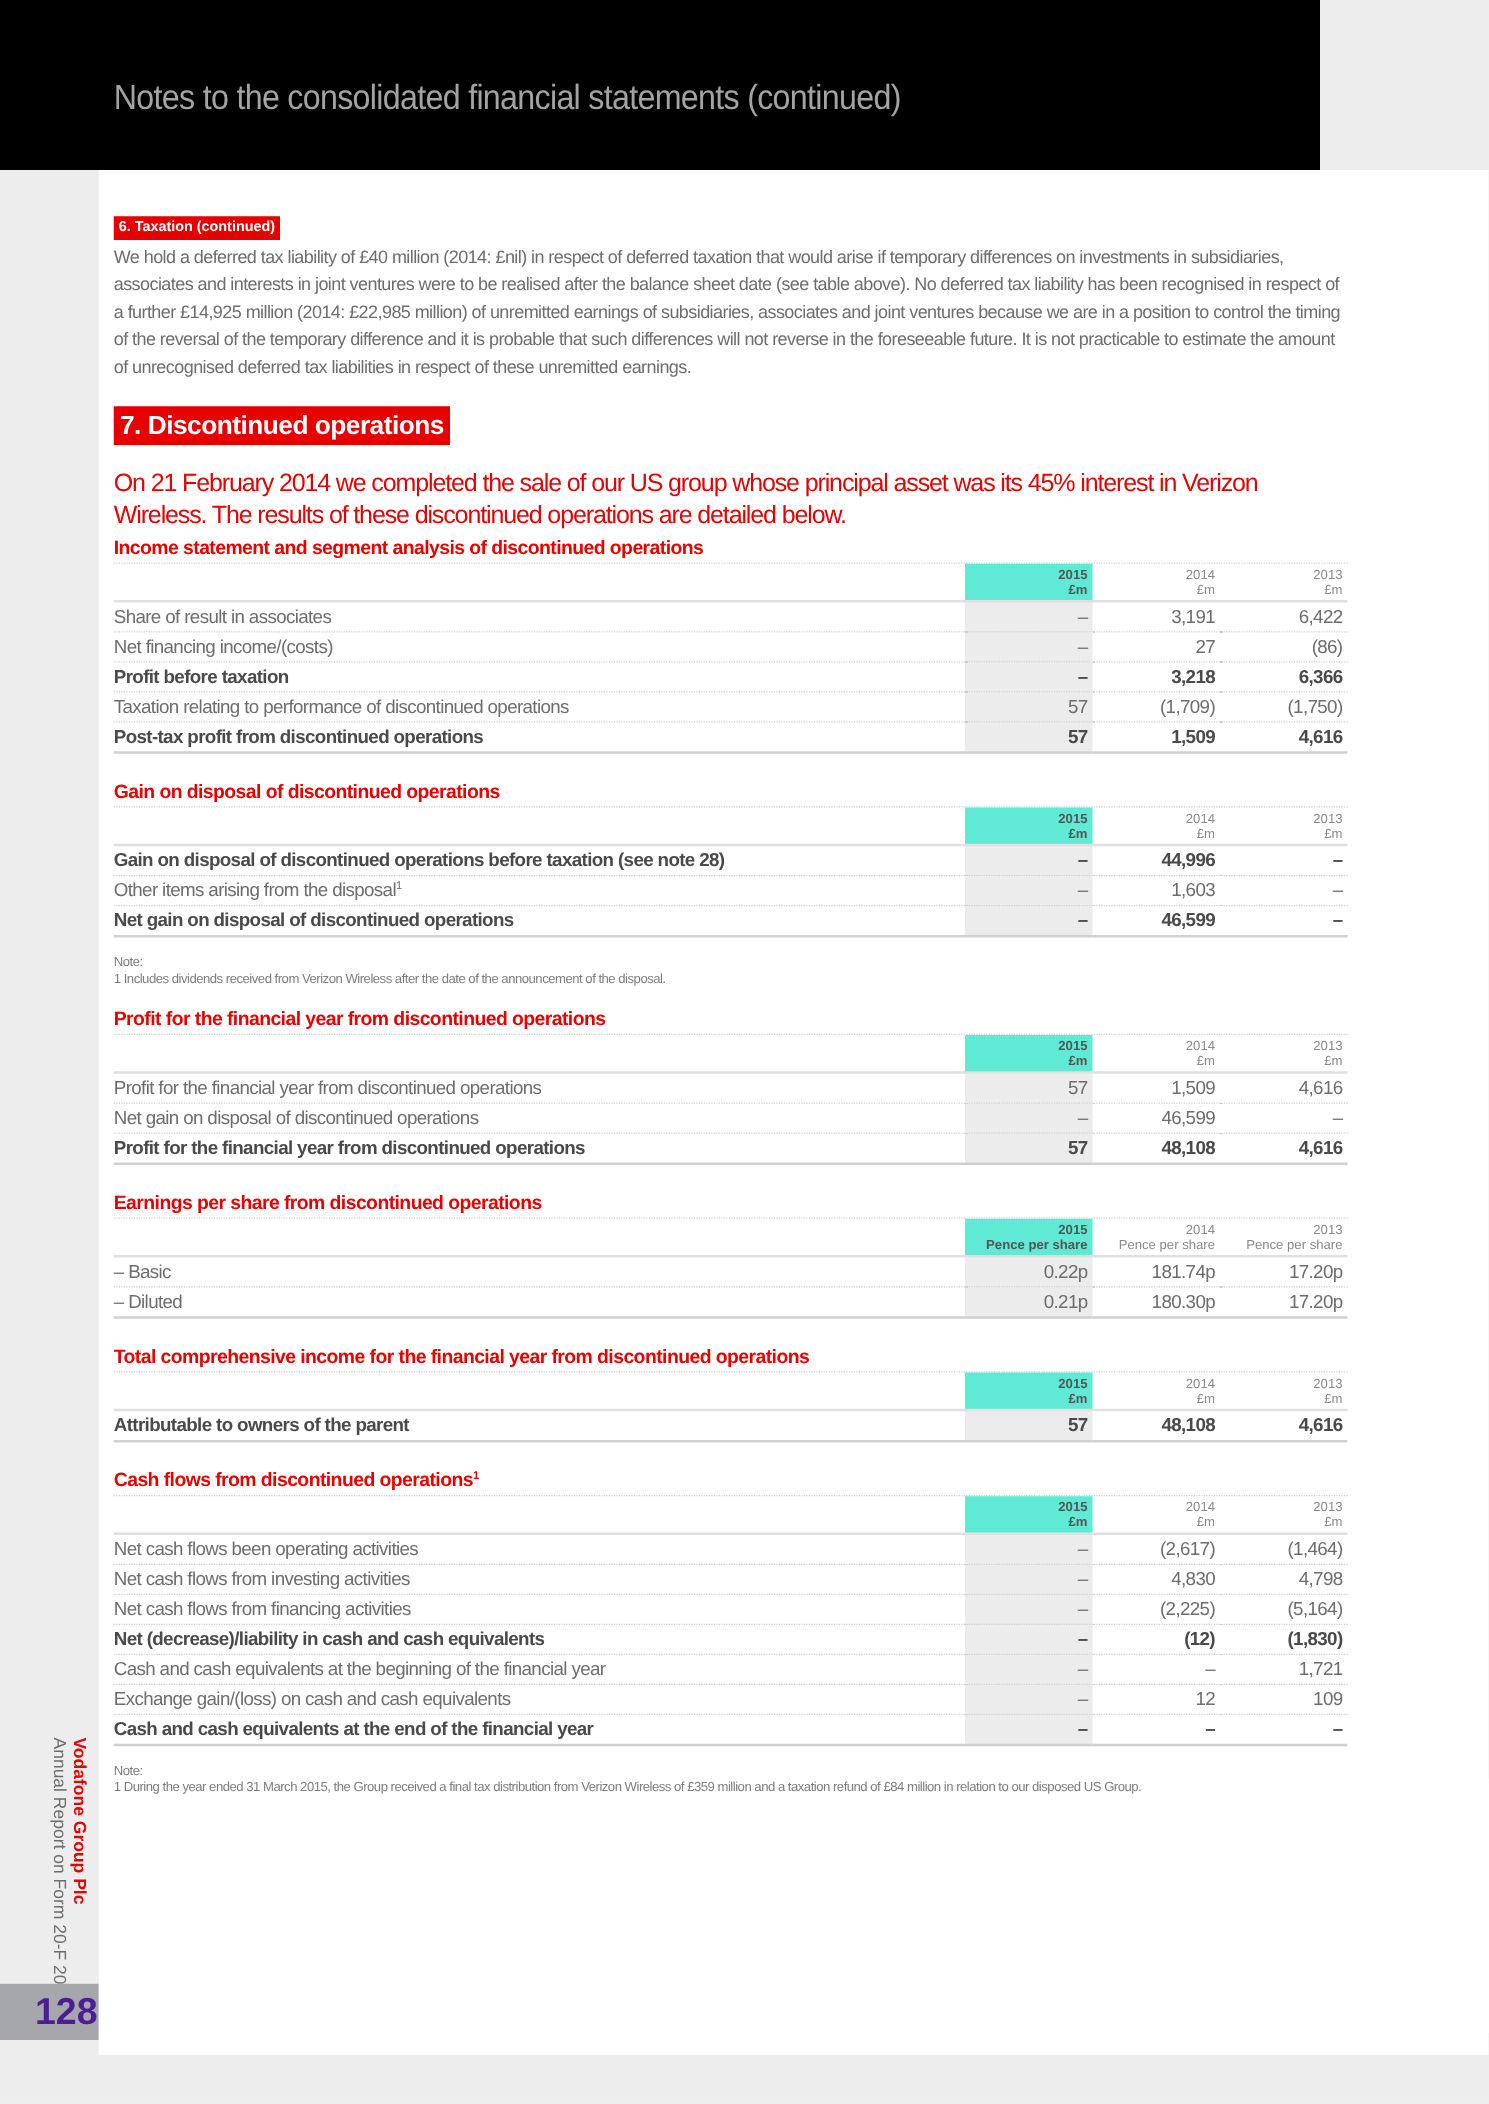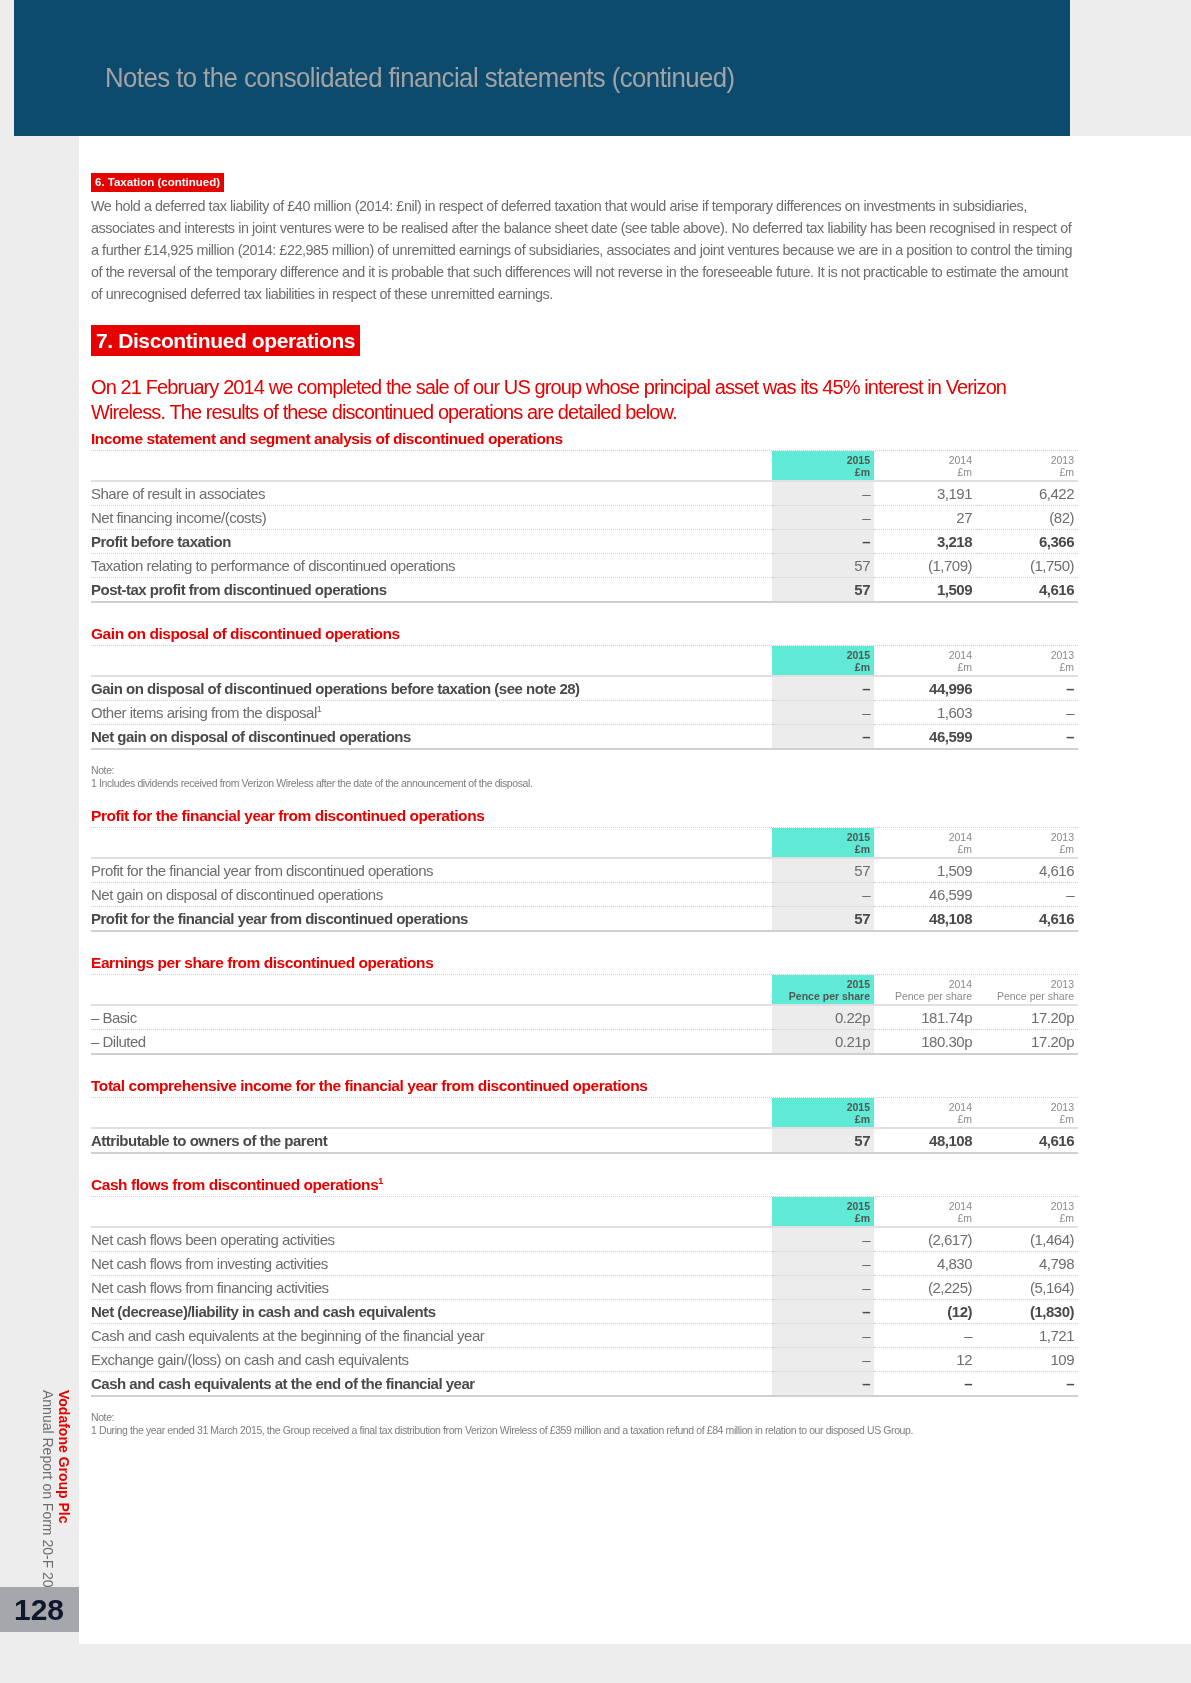--- a/index.html
+++ b/index.html
@@ -1,26 +1,26 @@
 <!DOCTYPE html>
 <html><head>
 <meta charset="utf-8">
 <style>
   * { box-sizing: border-box; margin: 0; padding: 0; }
   html, body { width: 1191px; height: 1683px; background: #ededed; overflow: hidden; }
   body { position: relative; font-family: "Liberation Sans", "DejaVu Sans", sans-serif; color: #6d6d6d; }
-  .page-header { position: absolute; left: 14px; top: 0; width: 1056px; height: 136px; background: #0c4a6e; }
+  .page-header { position: absolute; left: 0; top: 0; width: 1056px; height: 136px; background: #000000; }
   .page-title { position: absolute; left: 91px; top: 62px; font-size: 28px; font-weight: 300; color: #a3a3a3; letter-spacing: -0.6px; transform: scaleX(0.92); transform-origin: left; }
   .body-area { position: absolute; left: 79px; top: 136px; width: 1112px; height: 1508px; background: #ffffff; }
   .left-margin { position: absolute; left: 0; top: 136px; width: 79px; height: 1439px; background: #ededed; }
   .sidebar-text { position: absolute; left: 40px; top: 1390px; width: 30px; height: 180px; }
   .side-rot { position: absolute; left: 0; top: 0; transform-origin: left top; transform: rotate(90deg) translateY(-100%); white-space: nowrap; font-size: 14px; line-height: 16px; }
   .side-line1 { color: #e60000; font-weight: bold; }
   .side-line2 { color: #6d6d6d; }
-  .page-number { position: absolute; left: 0; top: 1587px; width: 79px; height: 45px; background: #a6a7ab; color: #0f172a; font-weight: bold; font-size: 30px; text-align: center; padding-right: 1px; line-height: 45px; }
+  .page-number { position: absolute; left: 0; top: 1587px; width: 79px; height: 45px; background: #a6a7ab; color: #4c1d95; font-weight: bold; font-size: 30px; text-align: right; padding-right: 1px; line-height: 45px; }
   .page-footer { position: absolute; left: 0; top: 1645px; width: 1191px; height: 38px; background: #ededed; }
   .content { position: absolute; left: 91px; top: 148px; width: 987px; margin-top: 24px; }
   .tag { display: inline-block; background: #e60000; color: #fff; font-weight: bold; font-size: 11.5px; padding: 2px 4px; line-height: 15px; }
   .para { font-size: 14.4px; line-height: 22px; color: #6d6d6d; margin-top: 3px; letter-spacing: -0.45px; }
   .section-head { display: inline-block; background: #e60000; color: #fff; font-size: 21px; font-weight: bold; padding: 2px 5px; margin-top: 20px; letter-spacing: -0.4px; line-height: 27px; }
   .intro { color: #e60000; font-size: 20px; line-height: 25px; margin-top: 19px; letter-spacing: -0.9px; }
   .sub-head { color: #e60000; font-weight: bold; font-size: 15.5px; letter-spacing: -0.45px; margin-top: 5px; padding-bottom: 2px; border-bottom: 1px dotted #cfcfcf; }
   table { width: 987px; border-collapse: collapse; }
   td { font-size: 15px; line-height: 23px; height: 24px; border-bottom: 1px dotted #d0d0d0; letter-spacing: -0.5px; padding: 0; }
   td.num { text-align: right; width: 102px; padding-right: 4px; }
@@ -73,21 +73,21 @@
     <tr>
           <td class="label">Share of result in associates</td>
           <td class="num c2015">–</td>
           <td class="num">3,191</td>
           <td class="num">6,422</td>
         </tr>
     <tr>
           <td class="label">Net financing income/(costs)</td>
           <td class="num c2015">–</td>
           <td class="num">27</td>
-          <td class="num">(82)</td>
+          <td class="num">(86)</td>
         </tr>
     <tr class="bold">
           <td class="label">Profit before taxation</td>
           <td class="num c2015">–</td>
           <td class="num">3,218</td>
           <td class="num">6,366</td>
         </tr>
     <tr>
           <td class="label">Taxation relating to performance of discontinued operations</td>
           <td class="num c2015">57</td>

